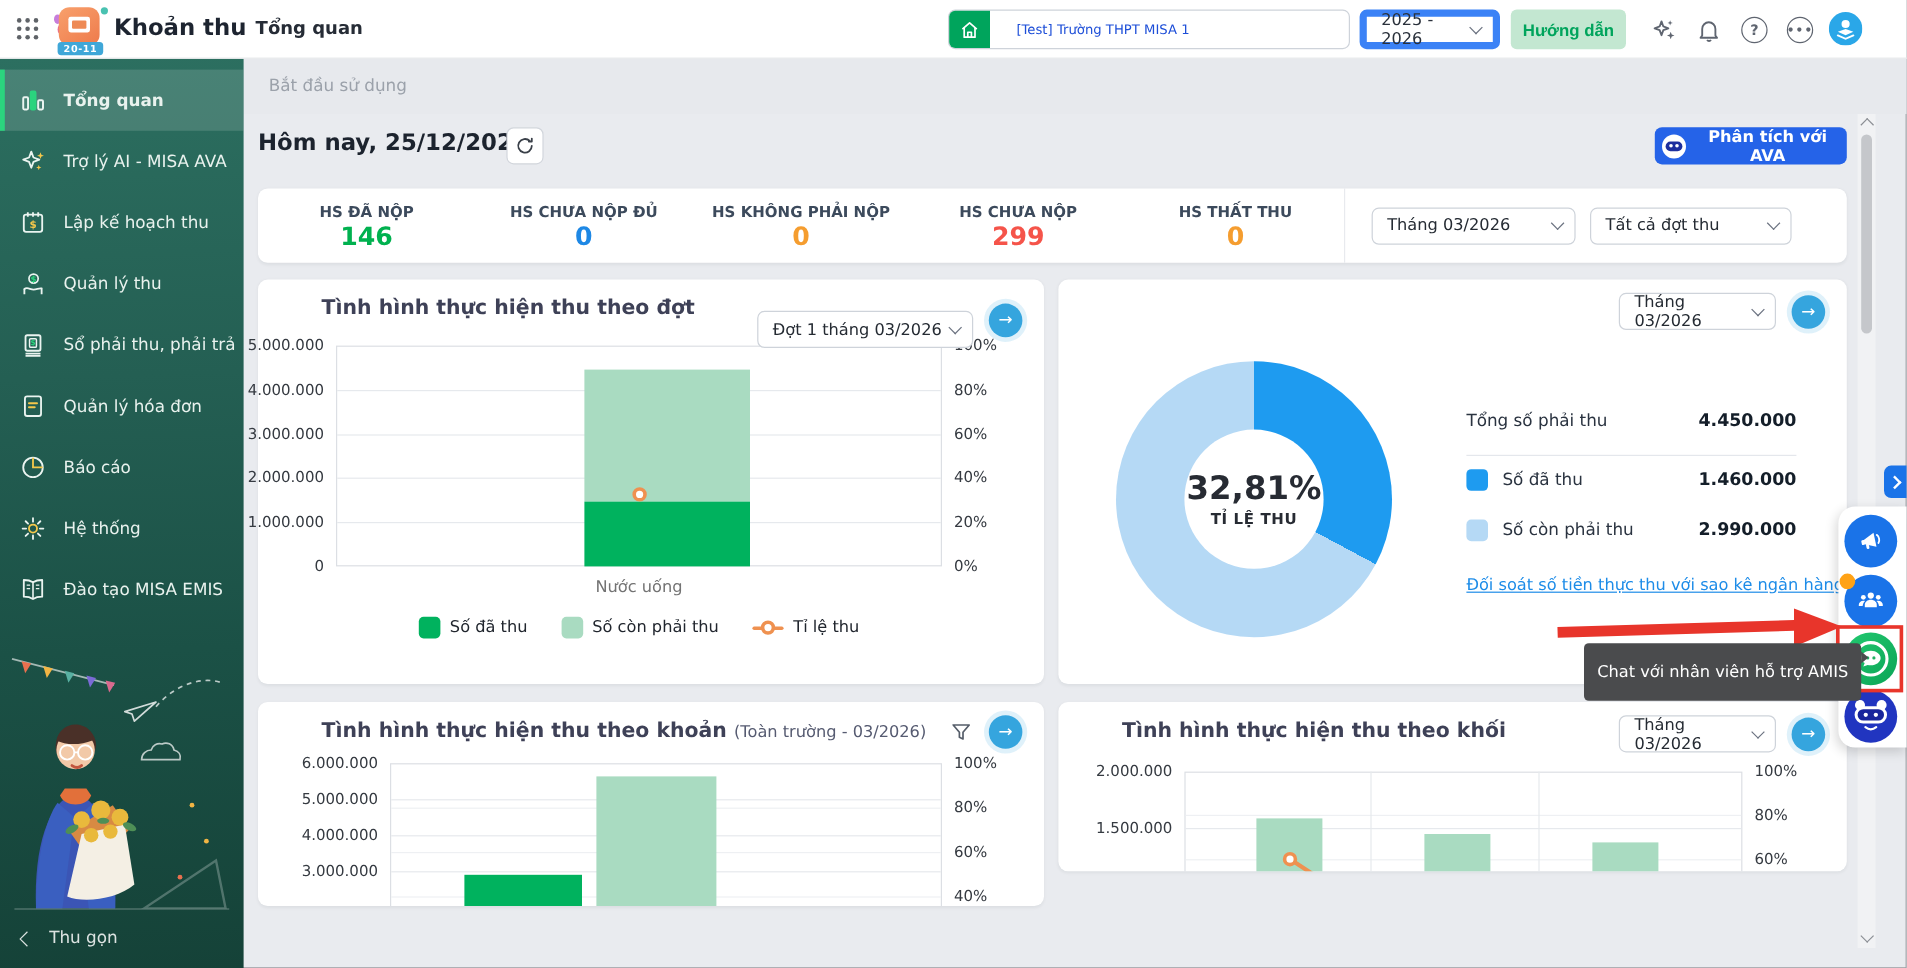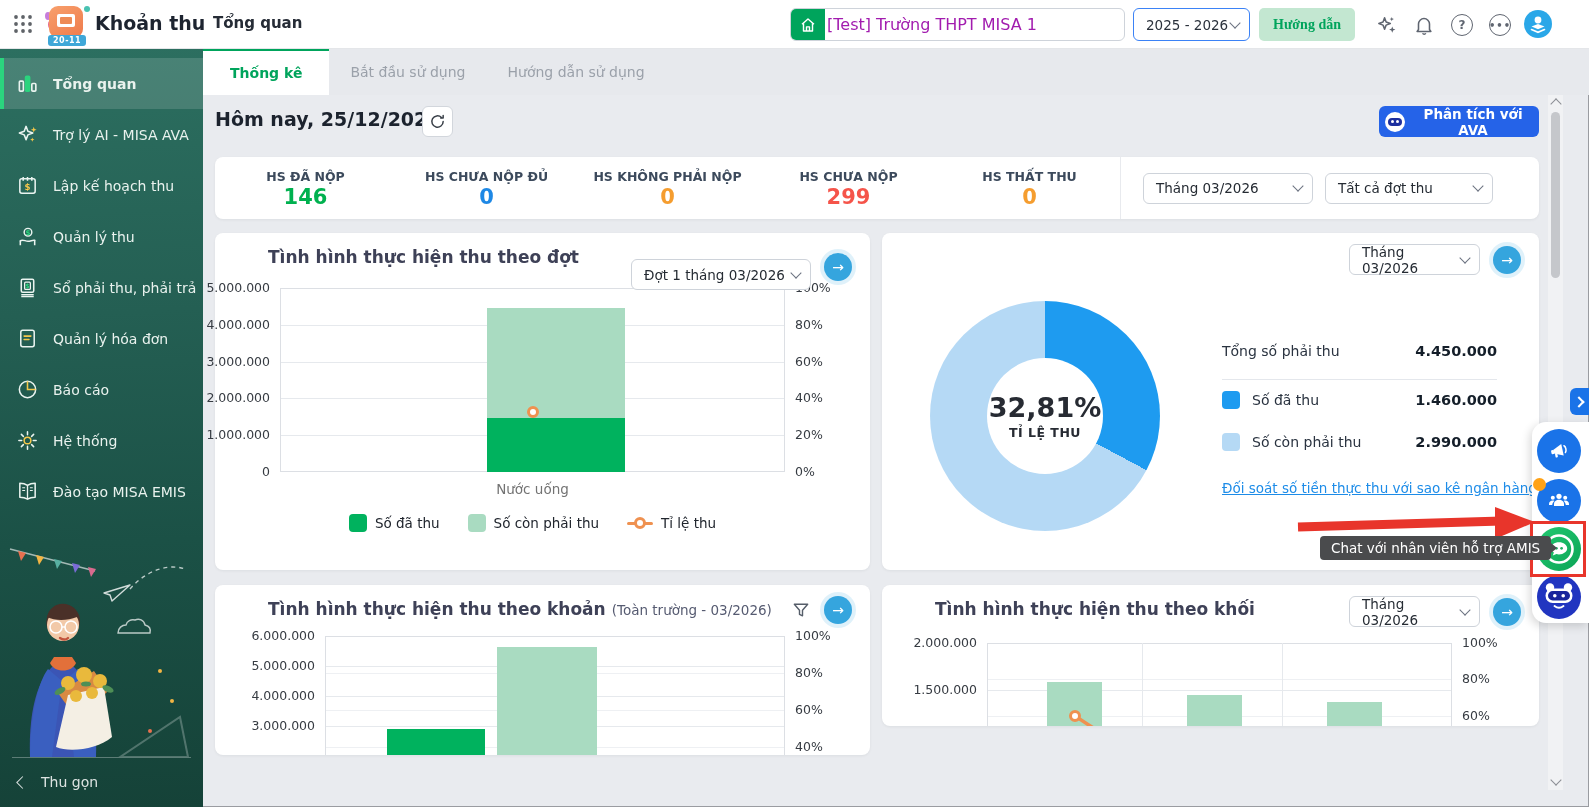--- a/index.html
+++ b/index.html
@@ -13,25 +13,25 @@
   .logo-env{position:absolute;left:11px;top:10px;width:18px;height:13px;background:#fff;border-radius:2px;}
   .logo-env:after{content:"";position:absolute;left:3px;top:3px;width:12px;height:7px;background:#ee8a55;border-radius:1px;}
   .logo-badge{position:absolute;left:2px;bottom:-2px;background:#3fa7d8;color:#fff;font-size:8px;font-weight:bold;
               padding:1px 5px;border-radius:3px;letter-spacing:.5px;}
   .logo-dot{position:absolute;border-radius:50%;}
   .app-title{position:absolute;left:95px;top:12px;font-size:19px;font-weight:bold;color:#1d2430;}
   .hdr-nav-item{position:absolute;left:213px;top:14px;font-size:15px;font-weight:bold;color:#262c36;cursor:pointer;}
   .school-group{position:absolute;left:790px;top:8px;width:335px;height:33px;border:1px solid #ced3da;border-radius:6px;
                 background:#fff;display:flex;align-items:center;box-sizing:border-box;cursor:pointer;}
   .school-ico{width:34px;height:31px;background:#00a45c;border-radius:5px 0 0 5px;display:flex;align-items:center;justify-content:center;flex:none;}
-  .school-name{font-size:16px;color:#a21caf;padding-left:2px;white-space:nowrap;}
-  .year-select{position:absolute;left:1133px;top:8px;width:117px;height:33px;border:1px solid #3b82f6;border-radius:6px;background:#fff;
+  .school-name{font-size:11px;color:#1d4ed8;padding-left:22px;white-space:nowrap;}
+  .year-select{position:absolute;left:1133px;top:8px;width:117px;height:33px;border:6px solid #3b82f6;border-radius:6px;background:#fff;
                display:flex;align-items:center;justify-content:space-between;padding:0 10px 0 12px;font-size:13.5px;color:#2a313b;box-sizing:border-box;cursor:pointer;}
   .guide-btn{position:absolute;left:1259px;top:8px;width:96px;height:33px;background:#c3e7d1;border:none;border-radius:5px;
-             color:#00a45c;font-weight:bold;font-size:14px;cursor:pointer;font-family:Liberation Serif, serif;}
+             color:#00a45c;font-weight:bold;font-size:14px;cursor:pointer;font-family:Liberation Sans, sans-serif;}
   .hdr-ico{position:absolute;top:13px;width:24px;height:24px;cursor:pointer;display:flex;align-items:center;justify-content:center;}
   .ring-ico{width:22px;height:22px;border:1.6px solid #5f6570;border-radius:50%;box-sizing:border-box;
             display:flex;align-items:center;justify-content:center;font-size:12px;color:#5f6570;font-weight:bold;}
   .avatar{position:absolute;left:1524px;top:10px;cursor:pointer;}
   .chev{width:7px;height:7px;border-right:1.7px solid #6b7280;border-bottom:1.7px solid #6b7280;transform:rotate(45deg);margin-top:-4px;flex:none;}
   
   aside{position:absolute;left:0;top:48px;width:203px;bottom:0;z-index:7;overflow:hidden;color:#e9f2ee;
         background:linear-gradient(178deg,#2c6f60 0%,#245f53 35%,#1b5146 65%,#154238 100%);}
   .side-items{position:absolute;left:0;top:10px;right:0;}
   .side-item{position:relative;display:flex;align-items:center;gap:13px;height:51px;padding-left:16px;font-size:14px;cursor:pointer;}
@@ -102,21 +102,21 @@
             display:flex;align-items:center;justify-content:center;z-index:20;cursor:pointer;}
   .side-tab .c{width:6px;height:6px;border-top:2px solid #fff;border-right:2px solid #fff;transform:rotate(45deg);margin-right:2px;}
   .float-panel{position:absolute;left:1532px;top:422px;width:57px;height:201px;background:#fff;border-radius:14px 0 0 14px;
                box-shadow:-2px 3px 10px rgba(0,0,0,.16);z-index:15;}
   .fbtn{position:absolute;left:1537px;width:44px;height:44px;border-radius:50%;display:flex;align-items:center;justify-content:center;
         z-index:16;cursor:pointer;}
   .fbadge{position:absolute;width:13px;height:13px;border-radius:50%;background:#ffa216;z-index:17;}
   .red-rect{position:absolute;left:1530px;top:521px;width:56px;height:56px;border:3px solid #e8352b;box-sizing:border-box;z-index:18;}
   .annot-arrow{position:absolute;left:1290px;top:500px;width:250px;height:50px;z-index:19;pointer-events:none;}
   .tooltip{position:absolute;left:1320px;top:536px;height:24px;background:#4a4b4d;color:#fff;font-size:13.5px;border-radius:4px;
-           display:flex;align-items:center;padding:0 11px;z-index:19;white-space:nowrap;}
+           display:flex;align-items:center;padding:12px 11px;z-index:19;white-space:nowrap;}
   .tooltip:after{content:"";position:absolute;right:-6px;top:7px;border-left:6px solid #4a4b4d;
                  border-top:5px solid transparent;border-bottom:5px solid transparent;}
   .ava-ico{width:20px;height:20px;border-radius:50%;background:#fff;position:relative;flex:none;}
   .ava-ico i{position:absolute;left:3px;top:6px;width:14px;height:8px;border-radius:4px;background:#1d2f9e;}
   .ava-ico i:before,.ava-ico i:after{content:"";position:absolute;top:2.5px;width:3px;height:3px;border-radius:50%;background:#fff;}
   .ava-ico i:before{left:3px;} .ava-ico i:after{right:3px;}
 </style>
 </head>
 <body>
 
@@ -311,23 +311,21 @@
       <path d="M120 216l60-40 8 40z" fill="none" stroke="rgba(255,255,255,.25)" stroke-width="2"></path>
     </svg>
     <div class="collapse-row">
       <span class="chevL"></span>
       <span>Thu gọn</span>
     </div>
   </aside>
 
   <div class="main">
     <div class="tabstrip" id="tabstrip">
-        <div class="tab active">Thống kê</div>
         <div class="tab">Bắt đầu sử dụng</div>
-        <div class="tab">Hướng dẫn sử dụng</div>
       </div>
     <div class="content">
       <div class="today">Hôm nay, 25/12/2025</div>
       <button class="refresh">
         <svg width="17" height="17" viewBox="0 0 24 24" fill="none" stroke="#3a4049" stroke-width="2.1" stroke-linecap="round">
           <path d="M20 12a8 8 0 1 1-2.4-5.7"></path>
             <path d="M20 3.5V7h-3.5" stroke-linejoin="round"></path>
         </svg>
       </button>
       <button class="ava-btn">

